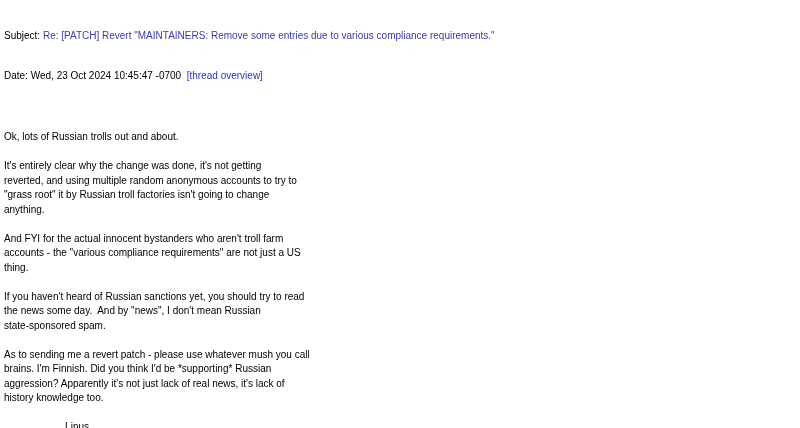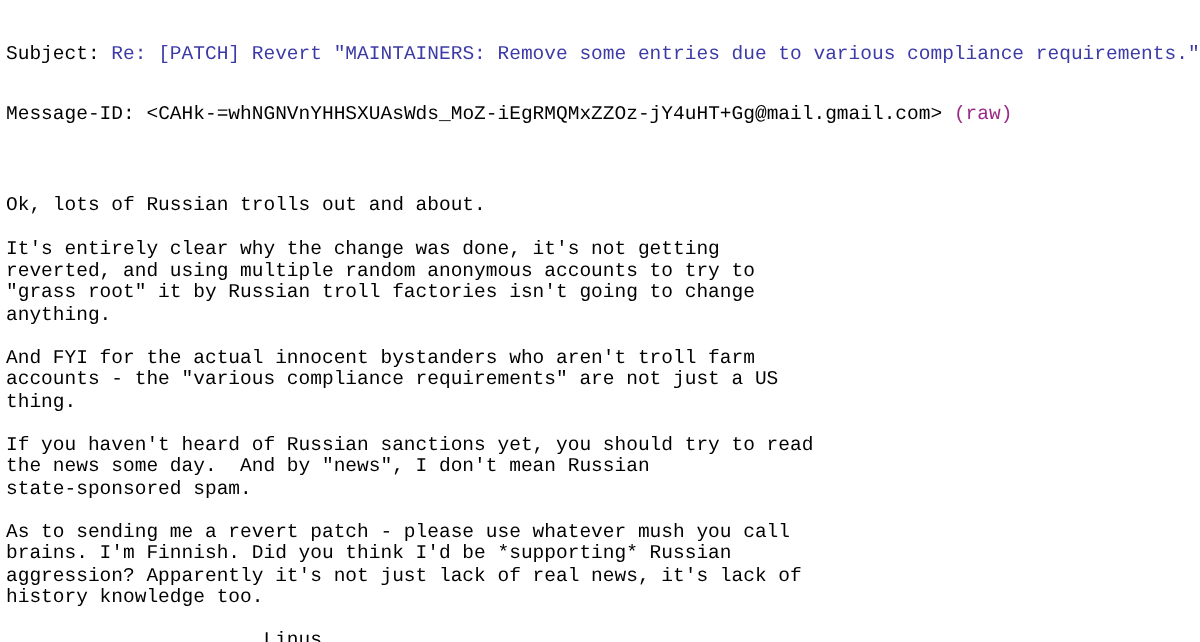--- a/index.html
+++ b/index.html
@@ -11,22 +11,22 @@
     overflow: hidden;
   }
   .page {
     position: relative;
     width: 800px;
     height: 428px;
     box-sizing: border-box;
     padding: 2px 0 0 4px;
     background: var(--bg, #fff);
     color: var(--text, #000);
-    font-family: Liberation Mono, monospace;
-    font-size: 13px;
+    font-family: Liberation Sans, sans-serif;
+    font-size: 10px;
     font-weight: normal;
   }
   .hdr {
     white-space: pre;
     line-height: 13.4px;
   }
   .body-pre {
     margin: 21px 0 0 0;
     padding: 0;
     white-space: pre;
@@ -42,21 +42,21 @@
   .irt  { color: var(--inreplyto-link, #4f5a28); }
   .lbl, .plain { color: var(--text, #000); }
 </style>
 </head>
 <body>
 
 <div class="page">
 
   <div class="hdr">
     <div class="line"><span class="lbl">Subject: </span><a href="#" class="subj">Re: [PATCH] Revert "MAINTAINERS: Remove some entries due to various compliance requirements."</a></div>
-    <div class="line"><span class="lbl">Message-ID: </span><span class="plain">&lt;CAHk-=whNGNVnYHHSXUAsWds_MoZ-iEgRMQMxZZOz-jY4uHT+Gg@mail.gmail.com&gt;</span><span class="plain"> </span><a href="#" class="vis">(raw)</a></div>
+    <div class="line"><span class="lbl">Date: </span><span class="plain">Wed, 23 Oct 2024 10:45:47 -0700</span><span class="plain">  </span><a href="#" class="lnk">[thread overview]</a></div>
   </div>
 
   <pre class="body-pre">Ok, lots of Russian trolls out and about.
 
 It's entirely clear why the change was done, it's not getting
 reverted, and using multiple random anonymous accounts to try to
 "grass root" it by Russian troll factories isn't going to change
 anything.
 
 And FYI for the actual innocent bystanders who aren't troll farm

